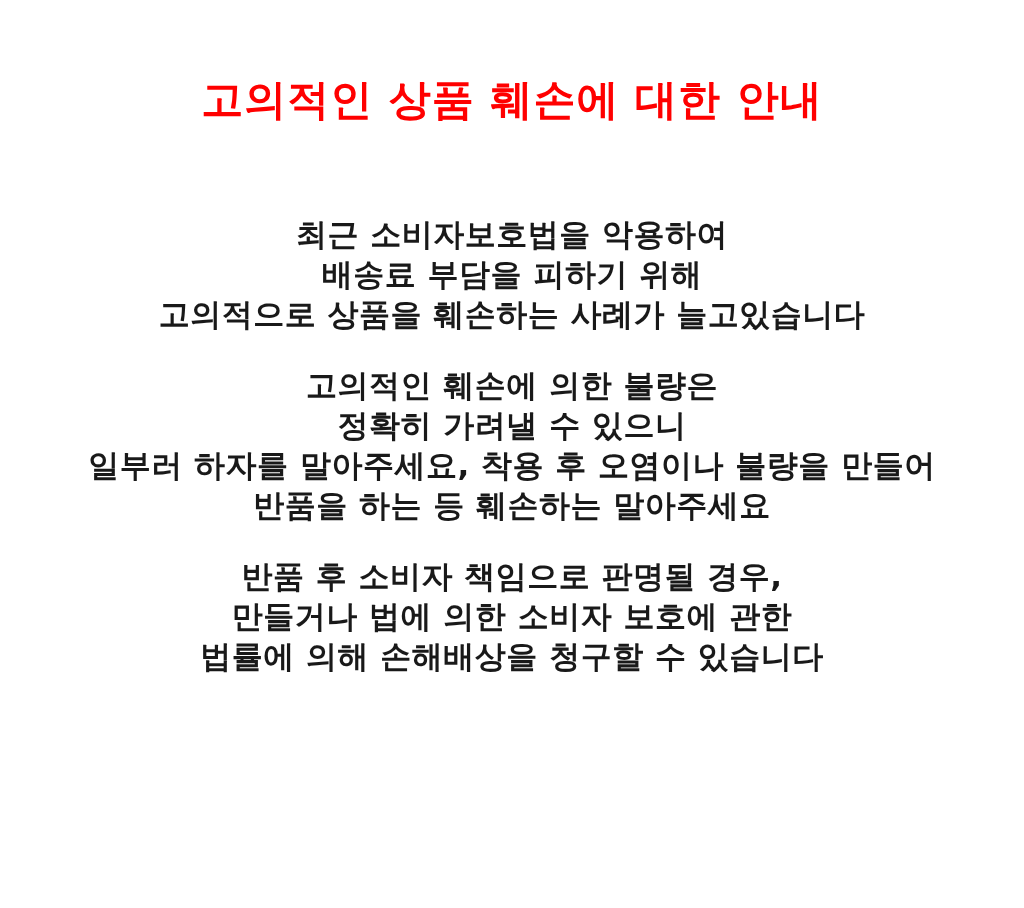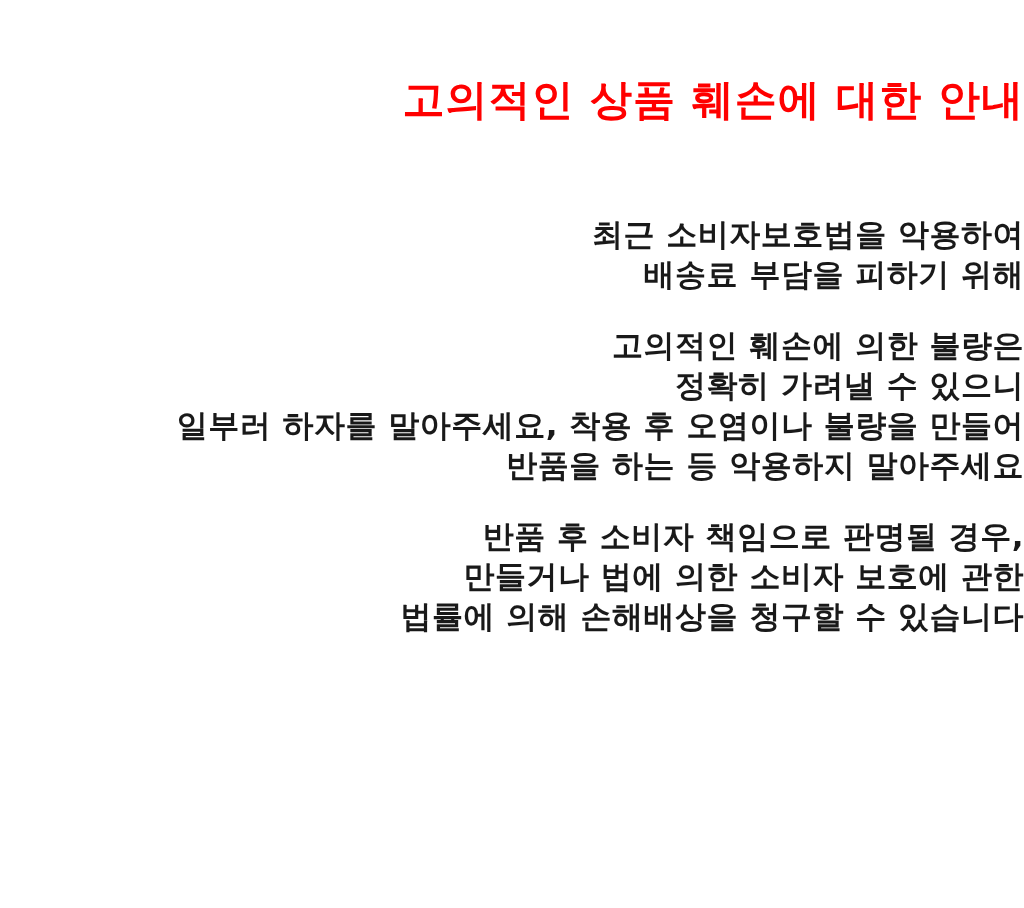--- a/index.html
+++ b/index.html
@@ -7,21 +7,21 @@
     padding: 0;
     background: #ffffff;
   }
   .page {
     position: relative;
     width: 1024px;
     height: 908px;
     background: #ffffff;
     overflow: hidden;
     font-family: "DejaVu Sans", "Liberation Sans", sans-serif;
-    text-align: right;
+    text-align: center;
   }
   .notice-title {
     margin: 0;
     padding-top: 78px;
     font-size: 42px;
     line-height: 44px;
     font-weight: bold;
     color: #ff0000;
     letter-spacing: 1px;
     white-space: pre-line;
@@ -46,28 +46,29 @@
 
 <div class="page">
 
   <h1 class="notice-title">고의적인 상품 훼손에 대한 안내</h1>
 
   <div class="notice-body">
 
     <div class="notice-paragraph">
       <div class="notice-line">최근 소비자보호법을 악용하여</div>
       <div class="notice-line">배송료 부담을 피하기 위해</div>
+      <div class="notice-line">고의적으로 상품을 훼손하는 사례가 늘고있습니다</div>
     </div>
 
 
     <div class="notice-paragraph">
       <div class="notice-line">고의적인 훼손에 의한 불량은</div>
       <div class="notice-line">정확히 가려낼 수 있으니</div>
       <div class="notice-line">일부러 하자를 말아주세요, 착용 후 오염이나 불량을 만들어</div>
-      <div class="notice-line">반품을 하는 등 악용하지 말아주세요</div>
+      <div class="notice-line">반품을 하는 등 훼손하는 말아주세요</div>
     </div>
 
     <div class="notice-paragraph">
       <div class="notice-line">반품 후 소비자 책임으로 판명될 경우,</div>
       <div class="notice-line">만들거나 법에 의한 소비자 보호에 관한</div>
       <div class="notice-line">법률에 의해 손해배상을 청구할 수 있습니다</div>
     </div>
 
   </div>
 </div>

